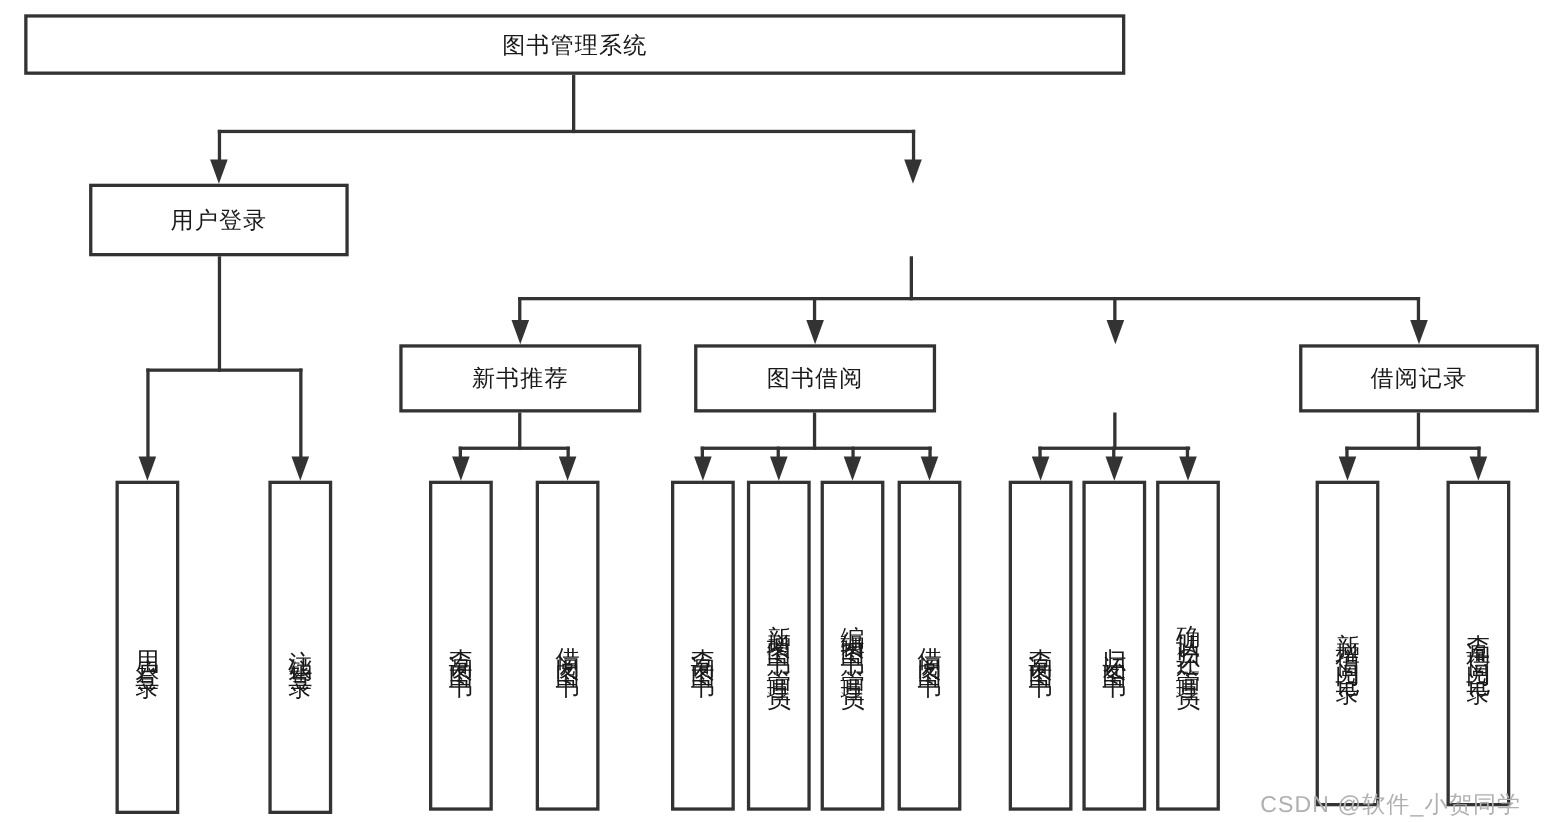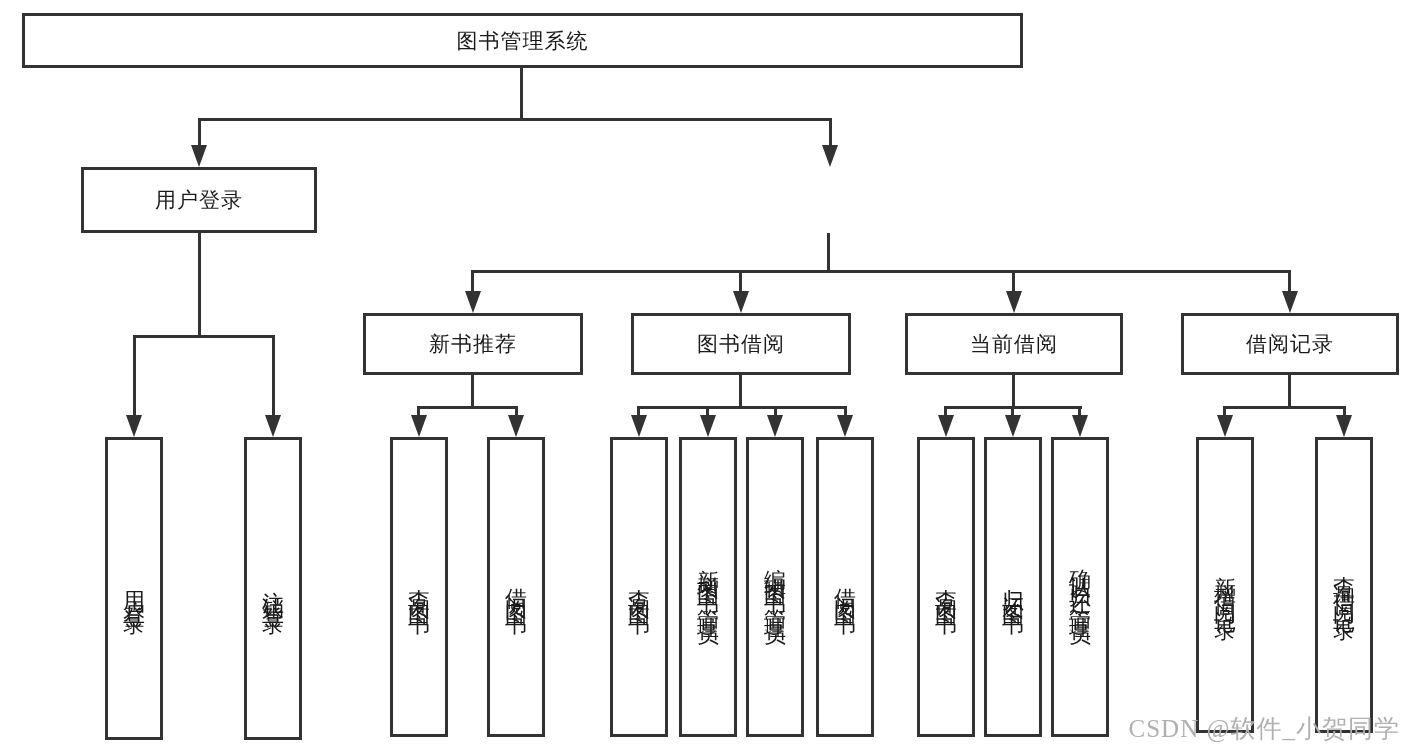--- a/index.html
+++ b/index.html
@@ -7,21 +7,21 @@
     --text:#1a1a1a;
     --wm:#b0b0b0;
     --bg:#ffffff;
   }
   html,body{margin:0;padding:0;background:var(--bg);}
   #canvas{
     position:relative;
     width:1405px;height:747px;
     background:var(--bg);
     overflow:hidden;
-    font-family:Liberation Serif, serif;
+    font-family:Liberation Sans, sans-serif;
   }
   .box{
     position:absolute;
     background:#fff;
     border:3px solid var(--line);
     display:flex;align-items:center;justify-content:center;
     color:var(--text);
     font-size:21px;
     box-sizing:border-box;
     letter-spacing:1px;
@@ -37,40 +37,39 @@
   .h{height:3px;}
   .v{width:3px;}
   .arrow{
     position:absolute;width:0;height:0;
     border-left:8px solid transparent;
     border-right:8px solid transparent;
     border-top:22px solid var(--line);
   }
   .watermark{
     position:absolute;
-    right:5px;bottom:2px;
-    font-size:25px;
+    right:22px;bottom:2px;
+    font-size:21px;
     color:var(--wm);
     letter-spacing:1px;
     white-space:nowrap;
     z-index:5;
   }
 </style>
 </head>
 <body>
 
 <div id="canvas">
 
   <div class="box" style="left:22px;top:13px;width:1001px;height:55px;">图书管理系统</div>
 
   <div class="box" style="left:81px;top:167px;width:236px;height:66px;">用户登录</div>
 
   <div class="box" style="left:363px;top:313px;width:220px;height:62px;">新书推荐</div>
   <div class="box" style="left:631px;top:313px;width:220px;height:62px;">图书借阅</div>
-  <div class="box" style="left:905px;top:313px;width:218px;height:62px;">当前借阅</div>
   <div class="box" style="left:1181px;top:313px;width:218px;height:62px;">借阅记录</div>
 
   <div class="box leaf" style="left:105px;top:437px;width:58px;height:303px;">用户登录</div>
   <div class="box leaf" style="left:244px;top:437px;width:58px;height:303px;">注销登录</div>
 
   <div class="box leaf" style="left:390px;top:437px;width:58px;height:300px;">查询图书</div>
   <div class="box leaf" style="left:487px;top:437px;width:58px;height:300px;">借阅图书</div>
 
   <div class="box leaf" style="left:610px;top:437px;width:58px;height:300px;">查询图书</div>
   <div class="box leaf" style="left: 679px; top: 437px; width: 58px; height: 300px; letter-spacing: 8px;">新增图书（管理员）</div>

